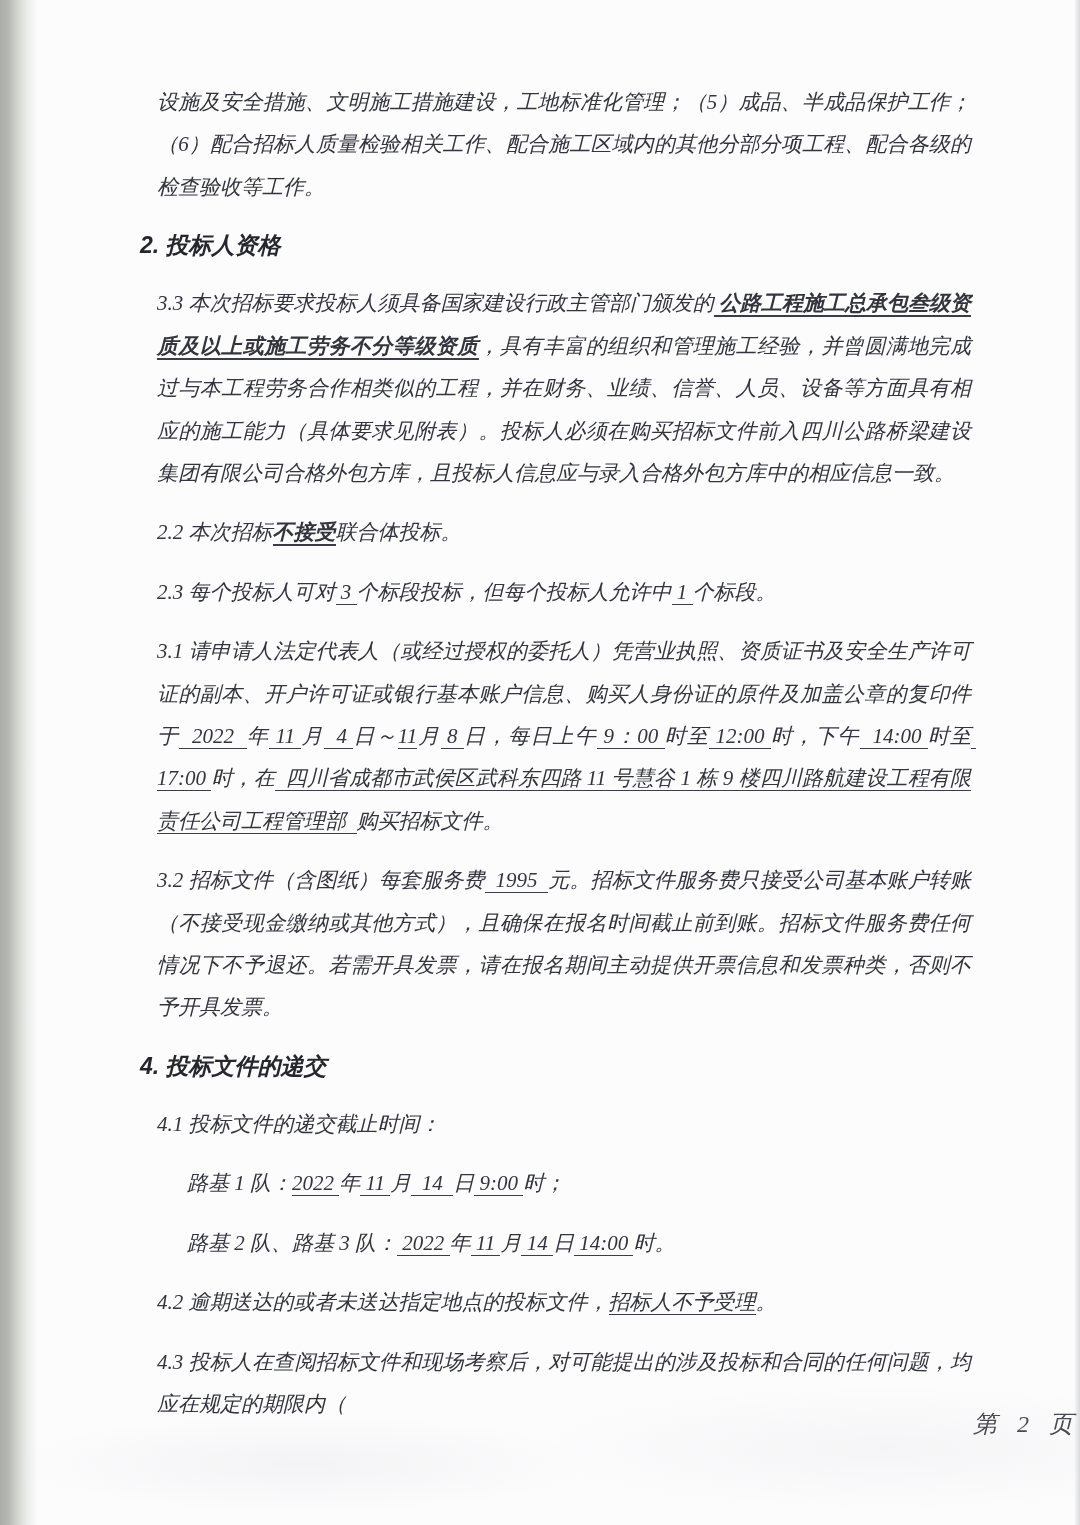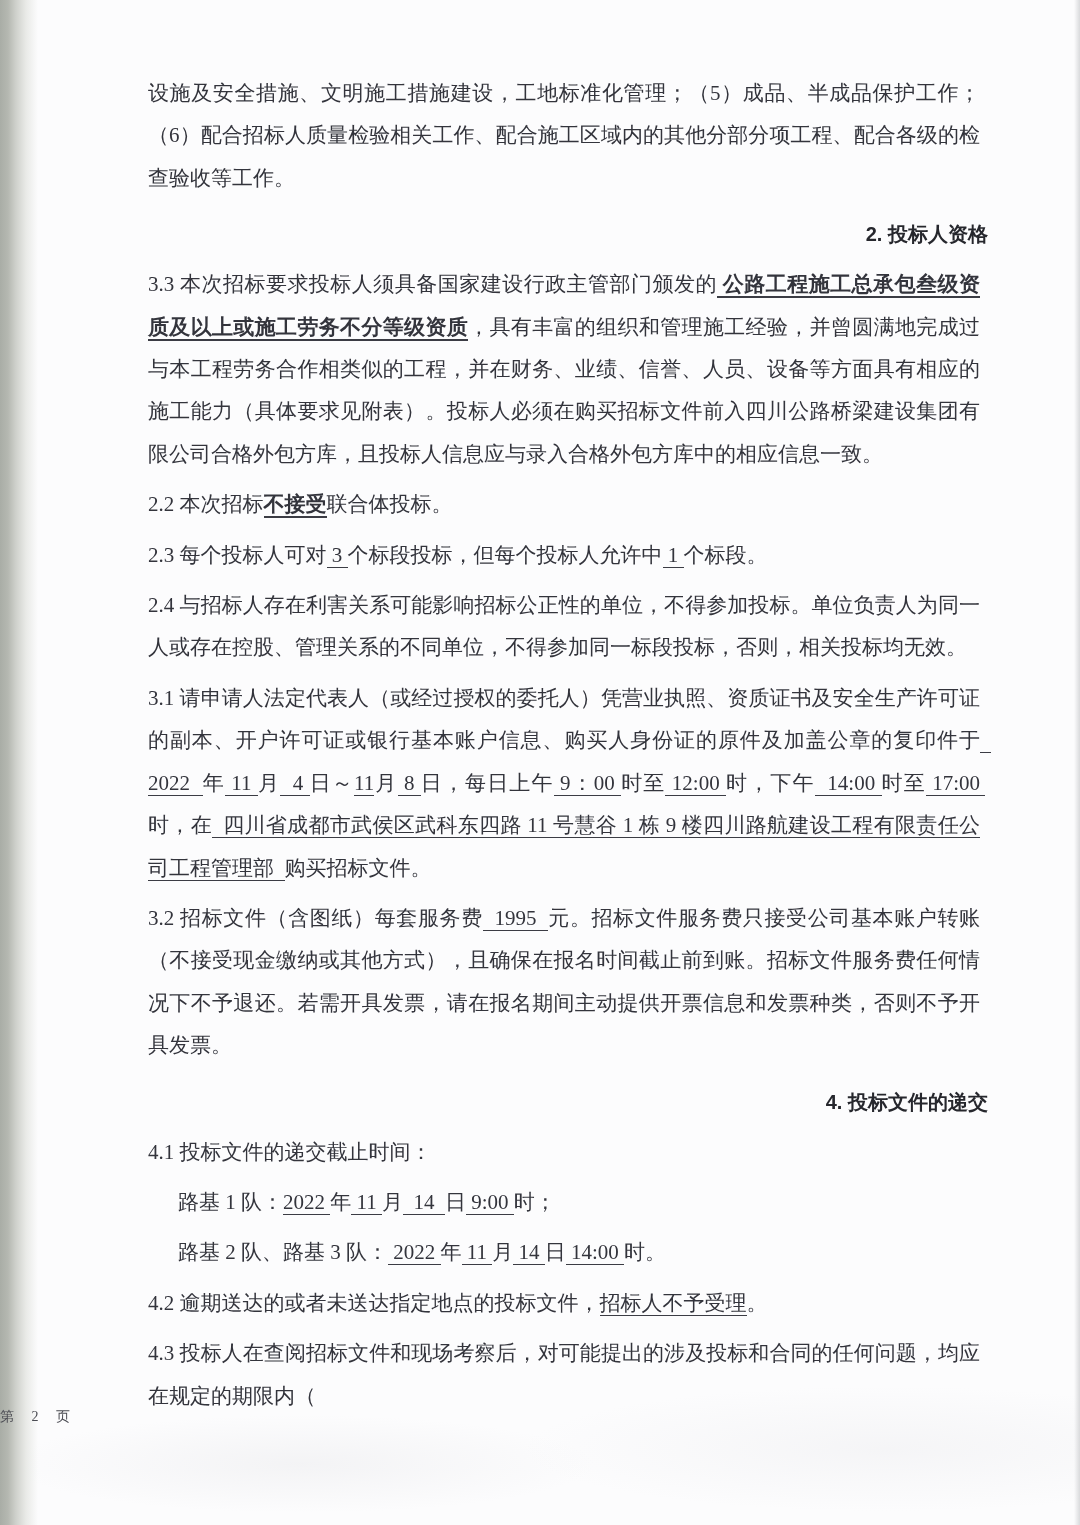--- a/index.html
+++ b/index.html
@@ -43,70 +43,72 @@
   .content {
     position: absolute;
     left: 140px;
     top: 64px;
     width: 848px;
     font-size: 21px;
     line-height: 2.02;
     text-align: justify;
   }
   .para {
-    margin: 8px;
+    margin: 17px;
+    font-style: italic;
   }
   .para.indent {
     text-indent: 30px;
   }
   .heading {
     font-family: "Liberation Sans", "DejaVu Sans", sans-serif;
     font-weight: bold;
-    font-size: 20px;
+    font-size: 23px;
     color: #26272d;
     margin: 18px 0 12px 0;
     line-height: 1.7;
-    text-align: right;
+    text-align: left;
+    font-style: italic;
   }
   .run {
     white-space: pre-wrap;
   }
   .bold {
     font-weight: bold;
   }
   .uline {
     border-bottom: 1.5px solid #3b3c44;
   }
   .bold.uline {
     border-bottom-width: 2px;
   }
   .footer {
     position: absolute;
     top: 1408px;
     left: 0;
     width: 100%;
-    text-align: left;
-    font-size: 14px;
+    text-align: right;
+    font-size: 24px;
     color: #4a4b52;
     letter-spacing: 7px;
+    font-style: italic;
   }
 </style>
 </head>
 <body>
 
 <div class="scan">
   <div class="edge-left"></div>
   <div class="edge-right"></div>
   <main class="content" id="doc">
       <p class="para"><span class="run">设施及安全措施、文明施工措施建设，工地标准化管理；（5）成品、半成品保护工作；（6）配合招标人质量检验相关工作、配合施工区域内的其他分部分项工程、配合各级的检查验收等工作。</span></p>
       <h2 class="heading"><span class="run bold">2. 投标人资格</span></h2>
       <p class="para"><span class="run">3.3 本次招标要求投标人须具备国家建设行政主管部门颁发的</span><span class="run bold uline"> 公路工程施工总承包叁级资质及以上或施工劳务不分等级资质</span><span class="run">，具有丰富的组织和管理施工经验，并曾圆满地完成过与本工程劳务合作相类似的工程，并在财务、业绩、信誉、人员、设备等方面具有相应的施工能力（具体要求见附表）。投标人必须在购买招标文件前入四川公路桥梁建设集团有限公司合格外包方库，且投标人信息应与录入合格外包方库中的相应信息一致。</span></p>
       <p class="para"><span class="run">2.2 本次招标</span><span class="run bold uline">不接受</span><span class="run">联合体投标。</span></p>
       <p class="para"><span class="run">2.3 每个投标人可对</span><span class="run uline"> 3 </span><span class="run">个标段投标，但每个投标人允许中</span><span class="run uline"> 1 </span><span class="run">个标段。</span></p>
-      <p class="para"><span class="run">2.4 与招标人存在利害关系可能影响招标公正性的单位，不得参加投标。单位负责人为同一人或存在控股、管理关系的不同单位，不得参加同一标段投标，否则，相关投标均无效。</span></p>
       <p class="para"><span class="run">3.1 请申请人法定代表人（或经过授权的委托人）凭营业执照、资质证书及安全生产许可证的副本、开户许可证或银行基本账户信息、购买人身份证的原件及加盖公章的复印件于</span><span class="run uline">  2022  </span><span class="run">年</span><span class="run uline"> 11 </span><span class="run">月</span><span class="run uline">  4 </span><span class="run">日～</span><span class="run uline">11</span><span class="run">月</span><span class="run uline"> 8 </span><span class="run">日，每日上午</span><span class="run uline"> 9：00 </span><span class="run">时至</span><span class="run uline"> 12:00 </span><span class="run">时，下午</span><span class="run uline">  14:00 </span><span class="run">时至</span><span class="run uline"> 17:00 </span><span class="run">时，在</span><span class="run uline">  四川省成都市武侯区武科东四路 11 号慧谷 1 栋 9 楼四川路航建设工程有限责任公司工程管理部  </span><span class="run">购买招标文件。</span></p>
       <p class="para"><span class="run">3.2 招标文件（含图纸）每套服务费</span><span class="run uline">  1995  </span><span class="run">元。招标文件服务费只接受公司基本账户转账（不接受现金缴纳或其他方式），且确保在报名时间截止前到账。招标文件服务费任何情况下不予退还。若需开具发票，请在报名期间主动提供开票信息和发票种类，否则不予开具发票。</span></p>
       <h2 class="heading"><span class="run bold">4. 投标文件的递交</span></h2>
       <p class="para"><span class="run">4.1 投标文件的递交截止时间：</span></p>
       <p class="para indent"><span class="run">路基 1 队：</span><span class="run uline">2022 </span><span class="run">年</span><span class="run uline"> 11 </span><span class="run">月</span><span class="run uline">  14  </span><span class="run">日</span><span class="run uline"> 9:00 </span><span class="run">时；</span></p>
       <p class="para indent"><span class="run">路基 2 队、路基 3 队：</span><span class="run uline"> 2022 </span><span class="run">年</span><span class="run uline"> 11 </span><span class="run">月</span><span class="run uline"> 14 </span><span class="run">日</span><span class="run uline"> 14:00 </span><span class="run">时。</span></p>
       <p class="para"><span class="run">4.2 逾期送达的或者未送达指定地点的投标文件，</span><span class="run uline">招标人不予受理</span><span class="run">。</span></p>
       <p class="para"><span class="run">4.3 投标人在查阅招标文件和现场考察后，对可能提出的涉及投标和合同的任何问题，均应在规定的期限内（</span></p>
     </main>
   <div class="footer">第 2 页</div>

